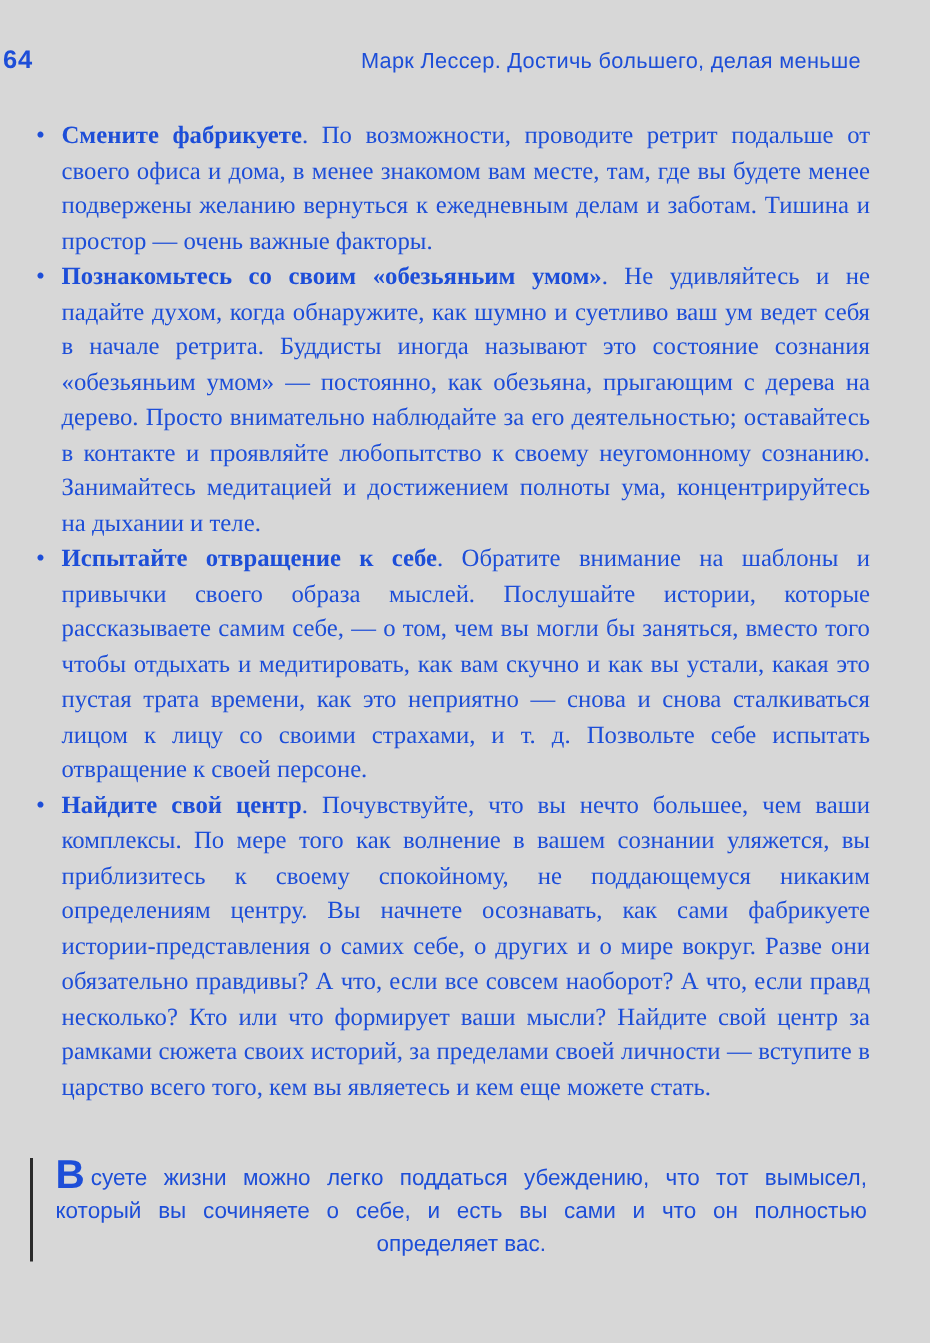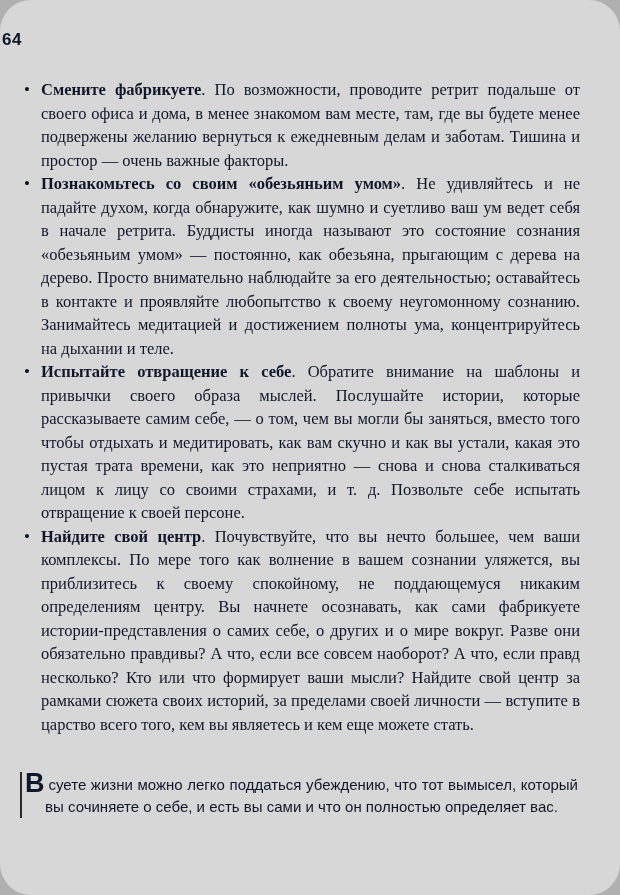--- a/index.html
+++ b/index.html
@@ -8,22 +8,21 @@
     background: #b0b0b0;
   }
   .page {
     position: relative;
     width: 620px;
     height: 895px;
     margin: 0 auto;
     background: #d7d7d7;
     box-sizing: border-box;
     overflow: hidden;
-    color: #0f172a;
-    border-radius: 31px;
+    color: #1d4ed8;
   }
   
   .running-header {
     display: flex;
     align-items: baseline;
     justify-content: space-between;
     padding: 30px 46px 0 2px;
     font-family: "Liberation Sans", sans-serif;
   }
   .page-num {
@@ -58,21 +57,21 @@
     top: 0;
     font-size: 17px;
   }
   .lead {
     font-weight: bold;
   }
   
   .quote {
     margin: 36px 42px 0 20px;
     border-left: 2px solid #2a2a2a;
-    padding-left: 3px;
+    padding-left: 15px;
     font-family: "Liberation Sans", sans-serif;
     font-size: 15px;
     line-height: 22px;
     text-align: justify;
     text-align-last: center;
   }
   .quote-initial {
     font-size: 27px;
     font-weight: bold;
     line-height: 22px;
@@ -80,20 +79,21 @@
     padding-right: 4px;
   }
 </style>
 </head>
 <body>
 
 <div class="page">
 
   <header class="running-header">
     <span class="page-num">64</span>
+    <span class="header-title">Марк Лессер. Достичь большего, делая меньше</span>
   </header>
 
   <ul class="bullets">
     <li><span class="lead">Смените фабрикуете</span><span>. По возможности, проводите ретрит подальше от своего офиса и дома, в менее знакомом вам месте, там, где вы будете менее подвержены желанию вернуться к ежедневным делам и заботам. Тишина и простор — очень важные факторы.</span></li>
     <li><span class="lead">Познакомьтесь со своим «обезьяньим умом»</span><span>. Не удивляйтесь и не падайте духом, когда обнаружите, как шумно и суетливо ваш ум ведет себя в начале ретрита. Буддисты иногда называют это состояние сознания «обезьяньим умом» — постоянно, как обезьяна, прыгающим с дерева на дерево. Просто внимательно наблюдайте за его деятельностью; оставайтесь в контакте и проявляйте любопытство к своему неугомонному сознанию. Занимайтесь медитацией и достижением полноты ума, концентрируйтесь на дыхании и теле.</span></li>
     <li><span class="lead">Испытайте отвращение к себе</span><span>. Обратите внимание на шаблоны и привычки своего образа мыслей. Послушайте истории, которые рассказываете самим себе, — о том, чем вы могли бы заняться, вместо того чтобы отдыхать и медитировать, как вам скучно и как вы устали, какая это пустая трата времени, как это неприятно — снова и снова сталкиваться лицом к лицу со своими страхами, и т. д. Позвольте себе испытать отвращение к своей персоне.</span></li>
     <li><span class="lead">Найдите свой центр</span><span>. Почувствуйте, что вы нечто большее, чем ваши комплексы. По мере того как волнение в вашем сознании уляжется, вы приблизитесь к своему спокойному, не поддающемуся никаким определениям центру. Вы начнете осознавать, как сами фабрикуете истории-представления о самих себе, о других и о мире вокруг. Разве они обязательно правдивы? А что, если все совсем наоборот? А что, если правд несколько? Кто или что формирует ваши мысли? Найдите свой центр за рамками сюжета своих историй, за пределами своей личности — вступите в царство всего того, кем вы являетесь и кем еще можете стать.</span></li>
   </ul>
 
   <div class="quote">

